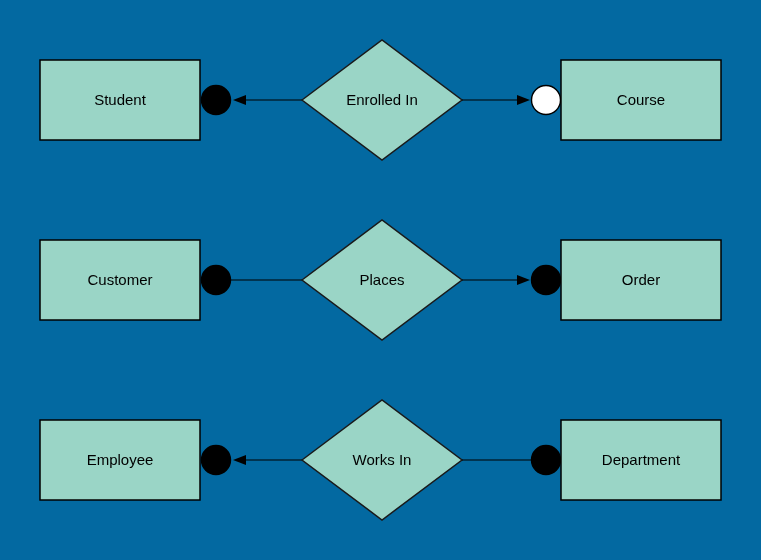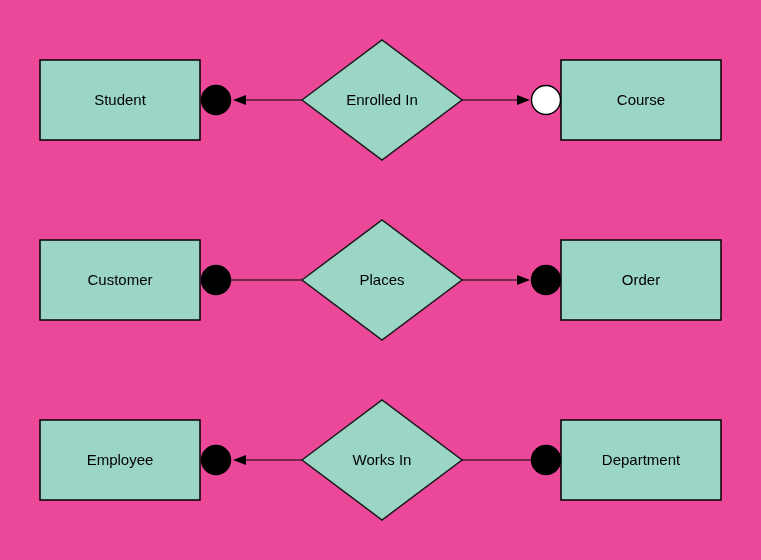--- a/index.html
+++ b/index.html
@@ -8,21 +8,21 @@
     background: #ffffff;
     width: 761px;
     height: 560px;
     overflow: hidden;
     font-family: "Liberation Sans", sans-serif;
   }
   .canvas {
     position: relative;
     width: 761px;
     height: 560px;
-    background: #ec4899;
+    background: #0369a1;
   }
   svg { display: block; }
   .entity-rect {
     stroke: #000000;
     stroke-width: 1.5;
   }
   .relationship-diamond {
     stroke: #1a1a1a;
     stroke-width: 1.5;
   }

